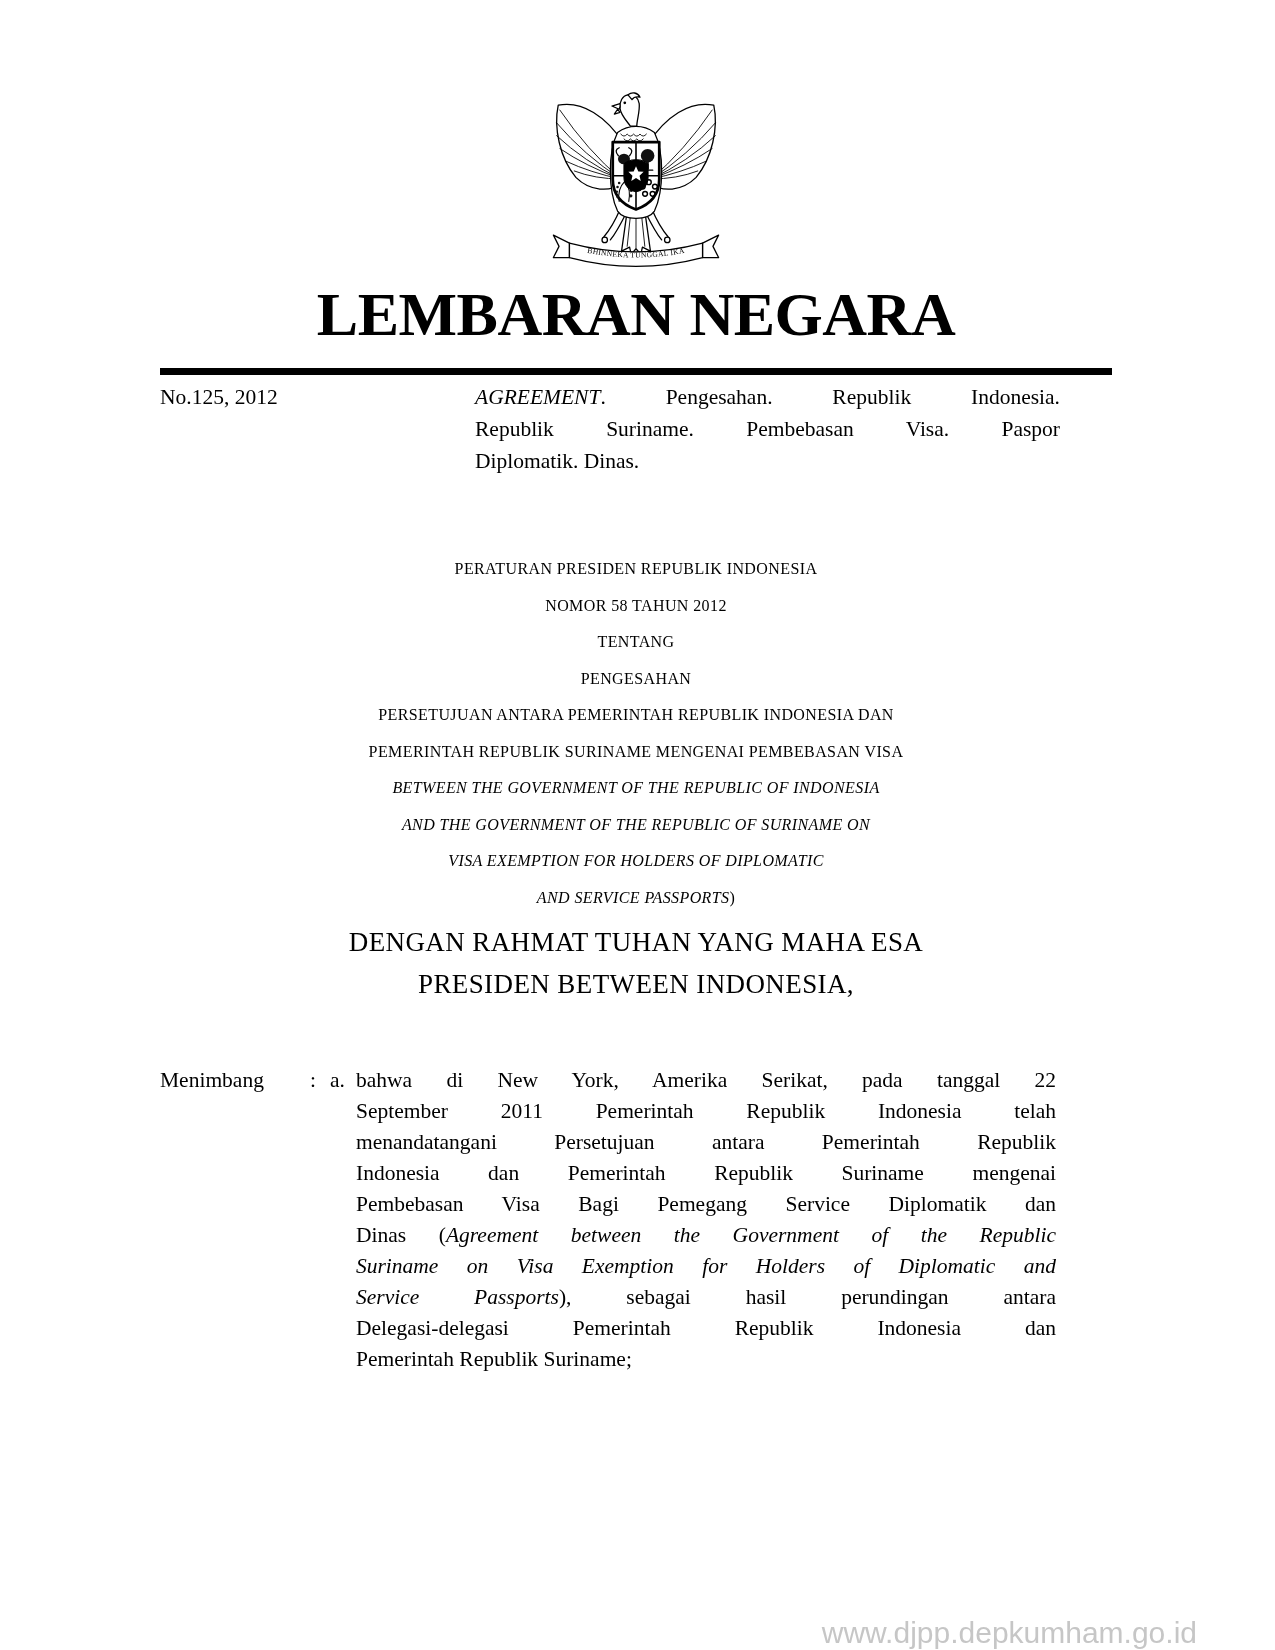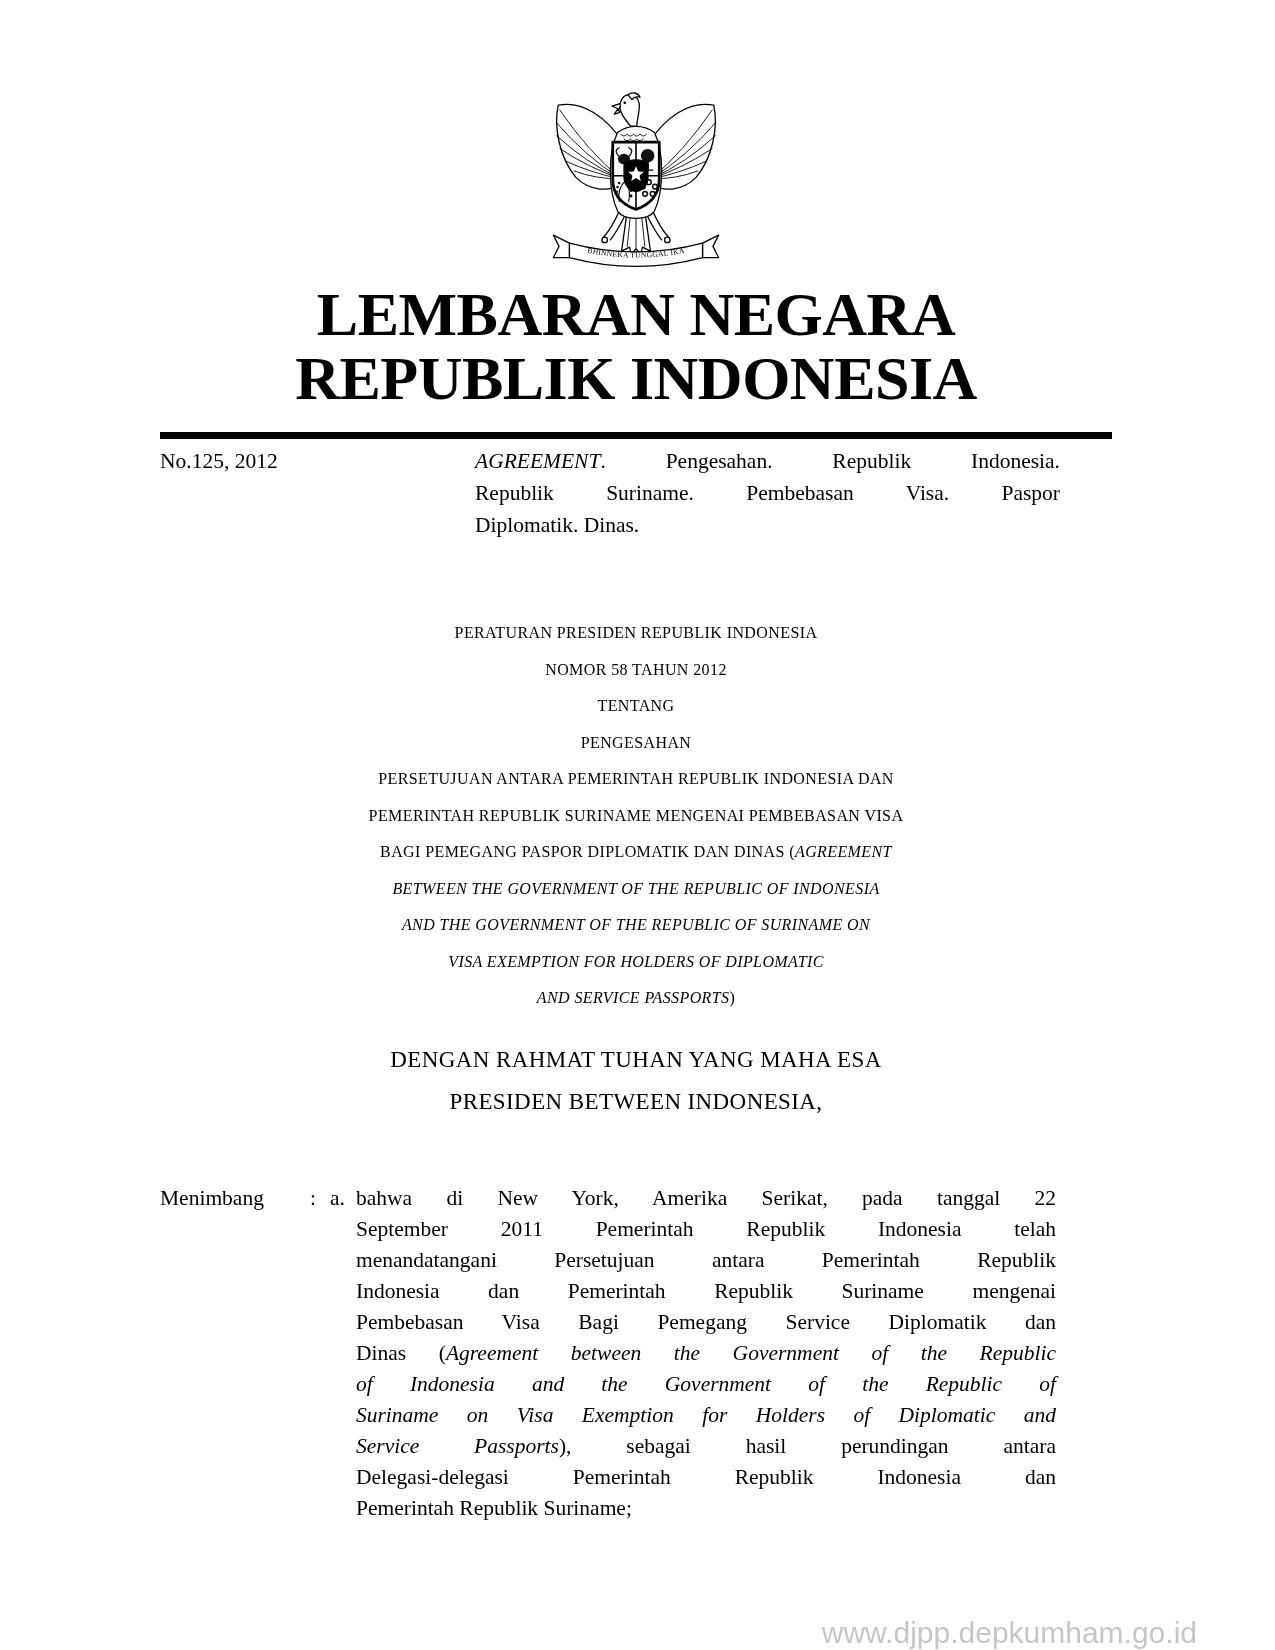--- a/index.html
+++ b/index.html
@@ -12,21 +12,21 @@
   .masthead{text-align:center;font-weight:bold;font-size:62px;
             line-height:64px;letter-spacing:-0.5px;}
   .rule{margin-top:22px;height:7px;background:#000;}
 
   .meta{display:flex;margin-top:6px;font-size:21.5px;line-height:32px;}
   .meta .num{width:315px;}
   .meta .subject{width:585px;}
 
   .decree-title{margin-top:74px;font-size:16px;line-height:36.5px;text-align:center;
                 letter-spacing:0.4px;}
-  .invocation{margin-top:22px;font-size:23px;line-height:42px;text-align:center;
+  .invocation{margin-top:5px;font-size:27px;line-height:42px;text-align:center;
               letter-spacing:0.4px;}
 
   .cons{display:flex;margin-top:60px;font-size:21.5px;line-height:31px;}
   .cons .label{width:150px;}
   .cons .colon{width:20px;}
   .cons .marker{width:26px;}
   .cons .text{width:700px;}
 
   .tline{white-space:normal;}
   .just{text-align:justify;text-align-last:justify;}
@@ -143,42 +143,40 @@
         <path d="M28,198 Q111,220 194,198 L194,216 Q111,238 28,216 Z" fill="#fff"></path>
         <path id="mottopath" d="M32,206 Q111,226 190,206" stroke="none"></path>
         <text font-family="Liberation Serif, serif" font-size="9.4" letter-spacing="0.4" fill="#000" stroke="none">
           <textPath href="#mottopath" startOffset="50%" text-anchor="middle">BHINNEKA TUNGGAL IKA</textPath>
         </text>
       </g>
     </svg>
 
     <div class="masthead">
       <div>LEMBARAN NEGARA</div>
-      <div>REPUBLIK INDONESIA</div>
     </div>
 
     <div class="rule"></div>
 
     <div class="meta">
       <div class="num">No.125, 2012</div>
       <div class="subject">
           <div class="tline just"><span class="it">AGREEMENT</span><span>. Pengesahan. Republik Indonesia.</span></div>
           <div class="tline just"><span>Republik Suriname. Pembebasan Visa. Paspor</span></div>
           <div class="tline"><span>Diplomatik. Dinas.</span></div>
         </div>
     </div>
 
     <div class="decree-title">
         <div class="tline"><span>PERATURAN PRESIDEN REPUBLIK INDONESIA</span></div>
         <div class="tline"><span>NOMOR 58 TAHUN 2012</span></div>
         <div class="tline"><span>TENTANG</span></div>
         <div class="tline"><span>PENGESAHAN</span></div>
         <div class="tline"><span>PERSETUJUAN ANTARA PEMERINTAH REPUBLIK INDONESIA DAN</span></div>
         <div class="tline"><span>PEMERINTAH REPUBLIK SURINAME MENGENAI PEMBEBASAN VISA</span></div>
-        <div class="tline"><span>BAGI PEMEGANG PASPOR DIPLOMATIK DAN DINAS (</span><span class="it">AGREEMENT</span></div>
         <div class="tline"><span class="it">BETWEEN THE GOVERNMENT OF THE REPUBLIC OF INDONESIA</span></div>
         <div class="tline"><span class="it">AND THE GOVERNMENT OF THE REPUBLIC OF SURINAME ON</span></div>
         <div class="tline"><span class="it">VISA EXEMPTION FOR HOLDERS OF DIPLOMATIC</span></div>
         <div class="tline"><span class="it">AND SERVICE PASSPORTS</span><span>)</span></div>
       </div>
 
     <div class="invocation">
       <div>DENGAN RAHMAT TUHAN YANG MAHA ESA</div>
       <div>PRESIDEN BETWEEN INDONESIA,</div>
     </div>
@@ -187,21 +185,20 @@
       <div class="label">Menimbang</div>
       <div class="colon">:</div>
       <div class="marker">a.</div>
       <div class="text">
           <div class="tline just"><span>bahwa di New York, Amerika Serikat, pada tanggal 22</span></div>
           <div class="tline just"><span>September 2011 Pemerintah Republik Indonesia telah</span></div>
           <div class="tline just"><span>menandatangani Persetujuan antara Pemerintah Republik</span></div>
           <div class="tline just"><span>Indonesia dan Pemerintah Republik Suriname mengenai</span></div>
           <div class="tline just"><span>Pembebasan Visa Bagi Pemegang Service Diplomatik dan</span></div>
           <div class="tline just"><span>Dinas (</span><span class="it">Agreement between the Government of the Republic</span></div>
-          <div class="tline just"><span class="it">of Indonesia and the Government of the Republic of</span></div>
           <div class="tline just"><span class="it">Suriname on Visa Exemption for Holders of Diplomatic and</span></div>
           <div class="tline just"><span class="it">Service Passports</span><span>), sebagai hasil perundingan antara</span></div>
           <div class="tline just"><span>Delegasi-delegasi Pemerintah Republik Indonesia dan</span></div>
           <div class="tline"><span>Pemerintah Republik Suriname;</span></div>
         </div>
     </div>
 
   </div>
 
   <div class="watermark">www.djpp.depkumham.go.id</div>

